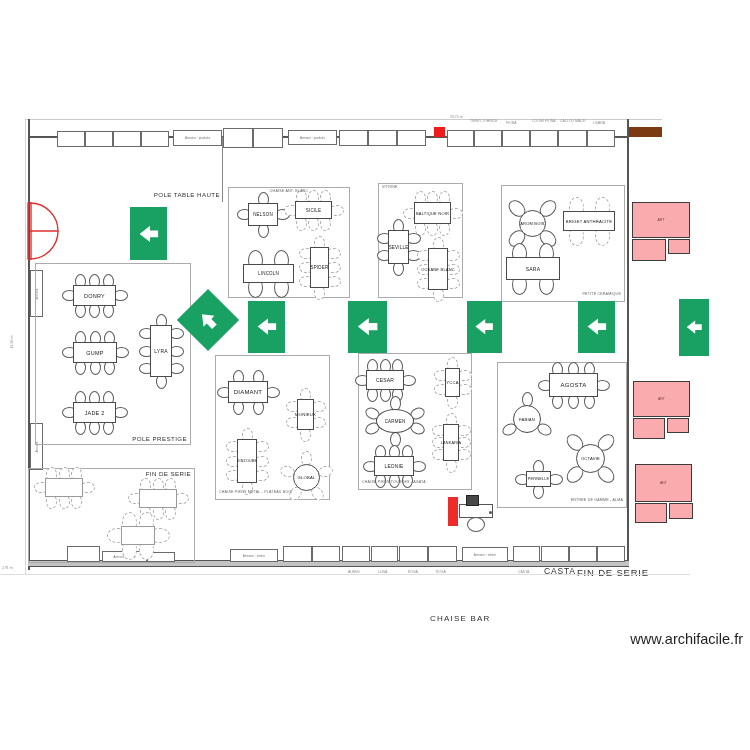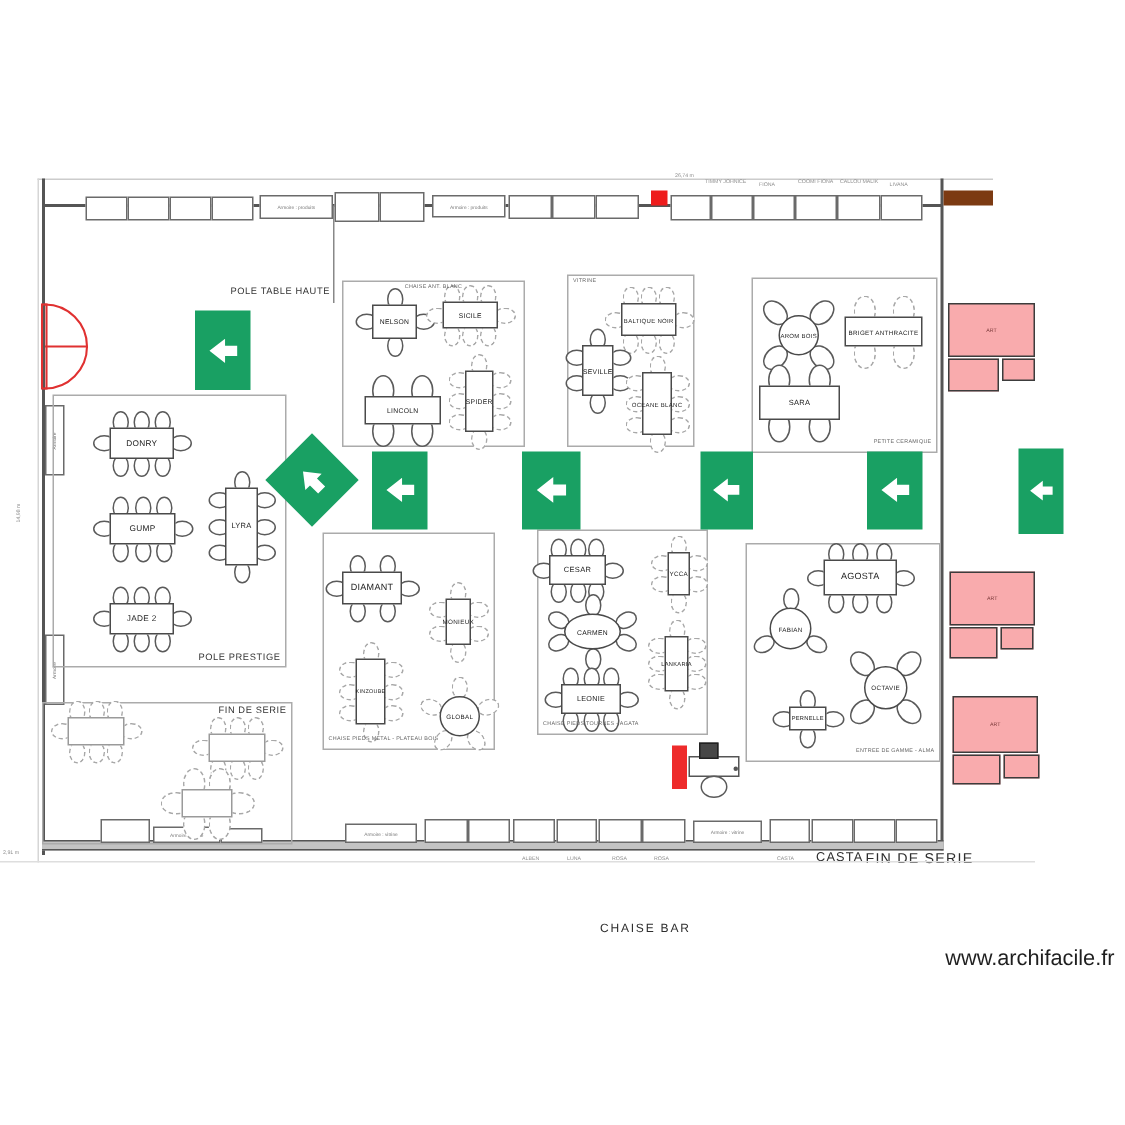--- a/index.html
+++ b/index.html
@@ -25,21 +25,21 @@
         display:flex;align-items:center;justify-content:center;color:#7c3b3b;font-size:3.5px;}
   .marker{position:absolute;}
   .door{position:absolute;}
   .deskrect{position:absolute;border:1px solid #555;background:#fff;box-sizing:border-box;}
   .monitor{position:absolute;background:#474747;border:1px solid #222;box-sizing:border-box;}
   .mouse{position:absolute;border-radius:50%;background:#555;}
   .lbl{position:absolute;color:#2e2e2e;white-space:nowrap;}
   .pth{left:120px;top:191px;width:100px;text-align:right;font-size:6.2px;letter-spacing:.4px;color:#333;}
   .casta{left:544px;top:566px;font-size:8.5px;letter-spacing:.8px;}
   .fds{left:577px;top:567px;font-size:9.5px;letter-spacing:.8px;}
-  .cbar{left:400px;top:614px;font-size:8px;letter-spacing:1.2px;}
+  .cbar{left:430px;top:614px;font-size:8px;letter-spacing:1.2px;}
   .watermark{position:absolute;right:7px;top:631px;font-size:14.5px;color:#1f1f1f;}
 </style>
 </head>
 <body>
 
 <div id="plan">
   <div class="lbl pth">POLE TABLE HAUTE</div>
   <div class="lbl casta">CASTA</div>
   <div class="lbl fds">FIN DE SERIE</div>
   <div class="lbl cbar">CHAISE BAR</div>

